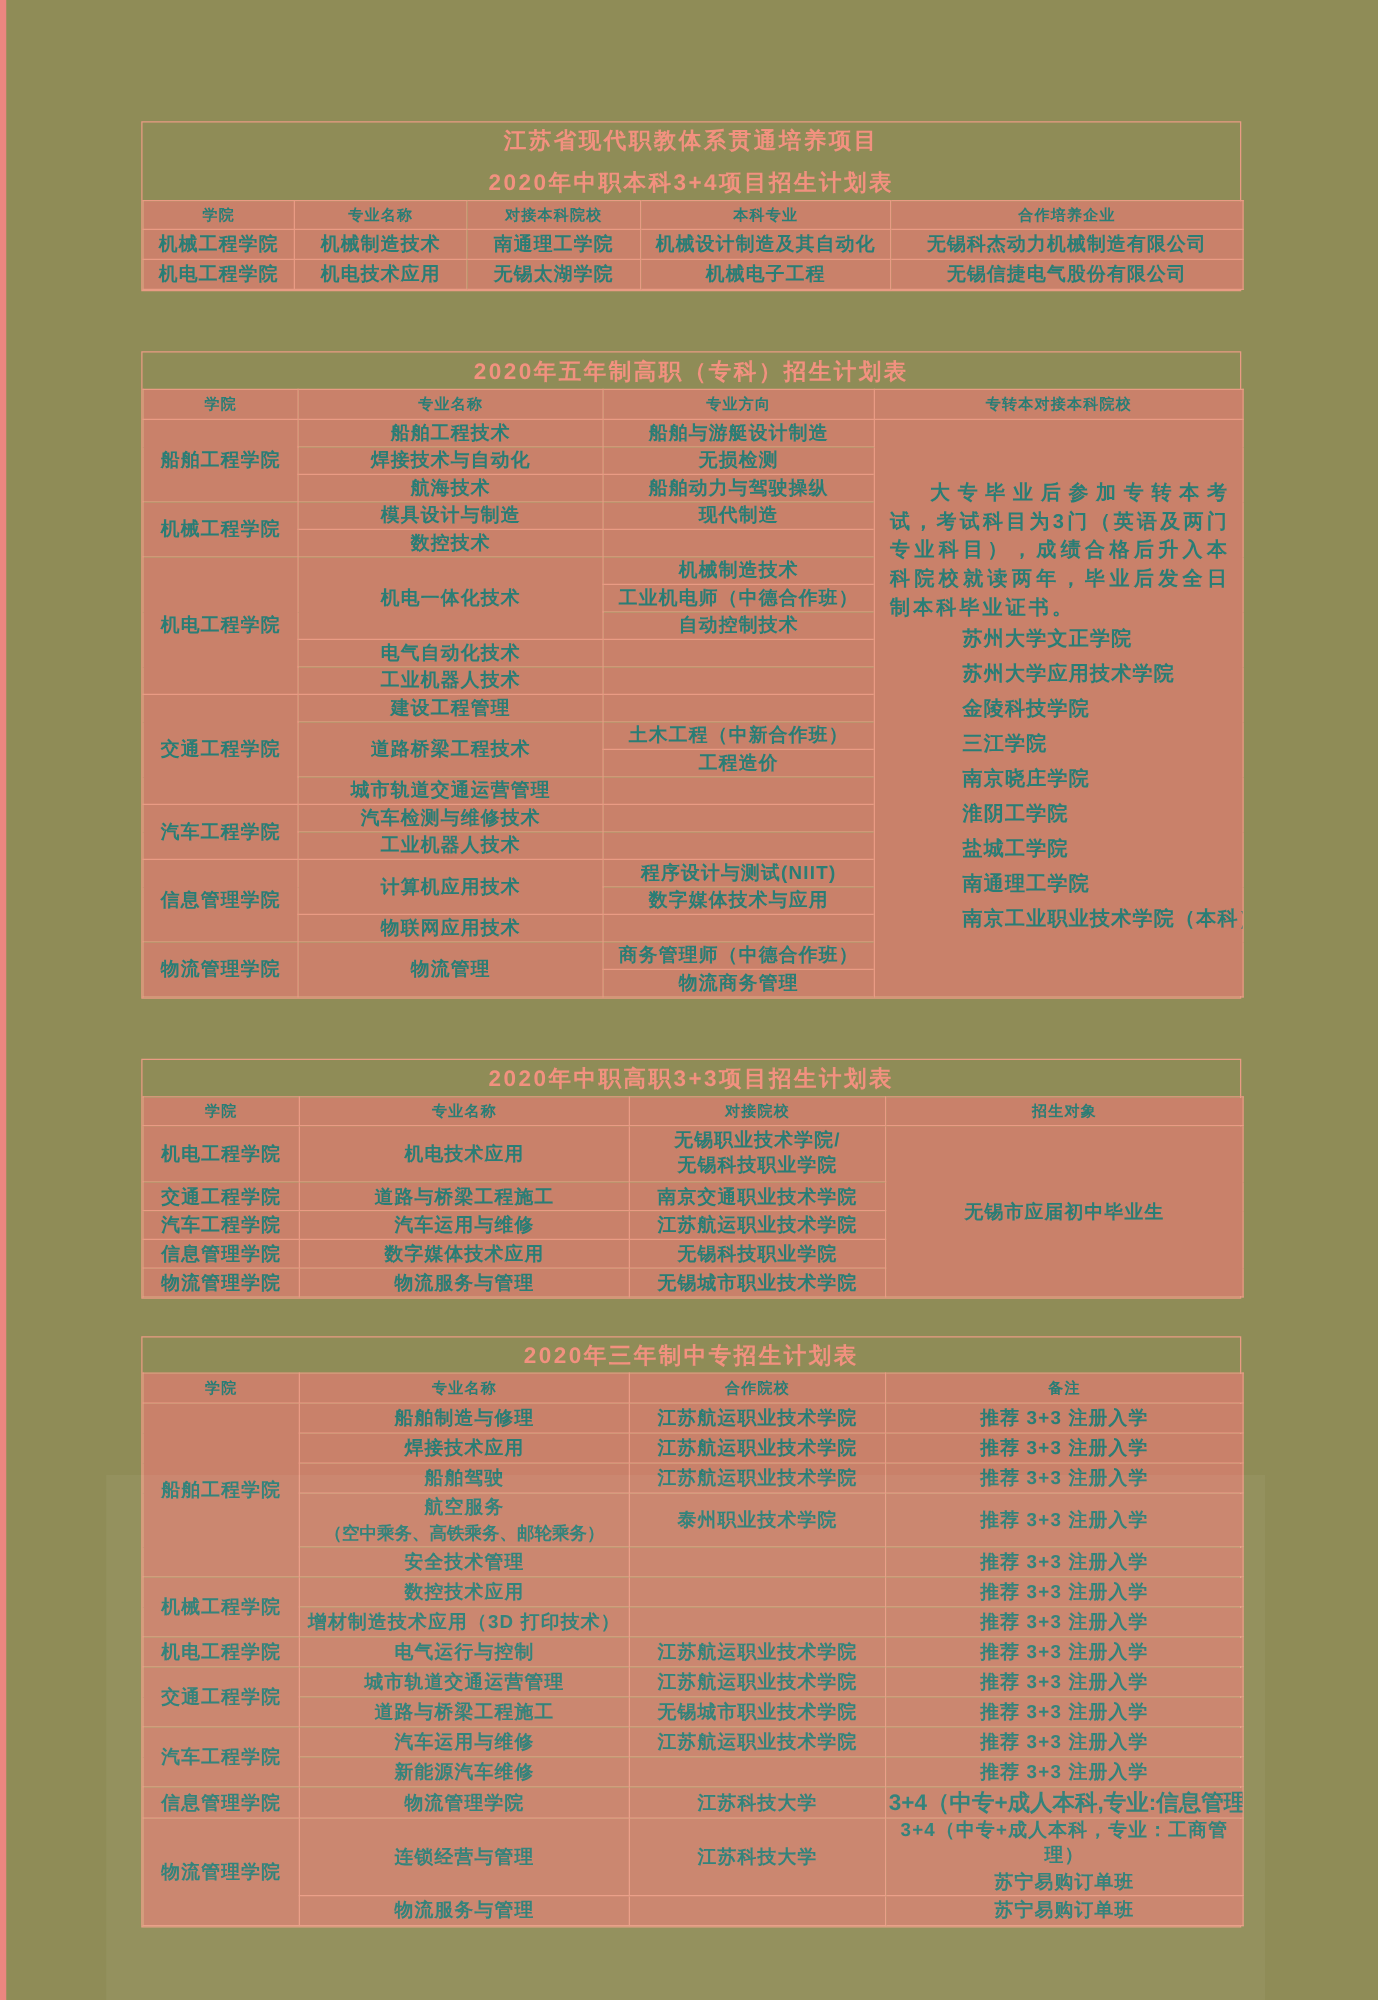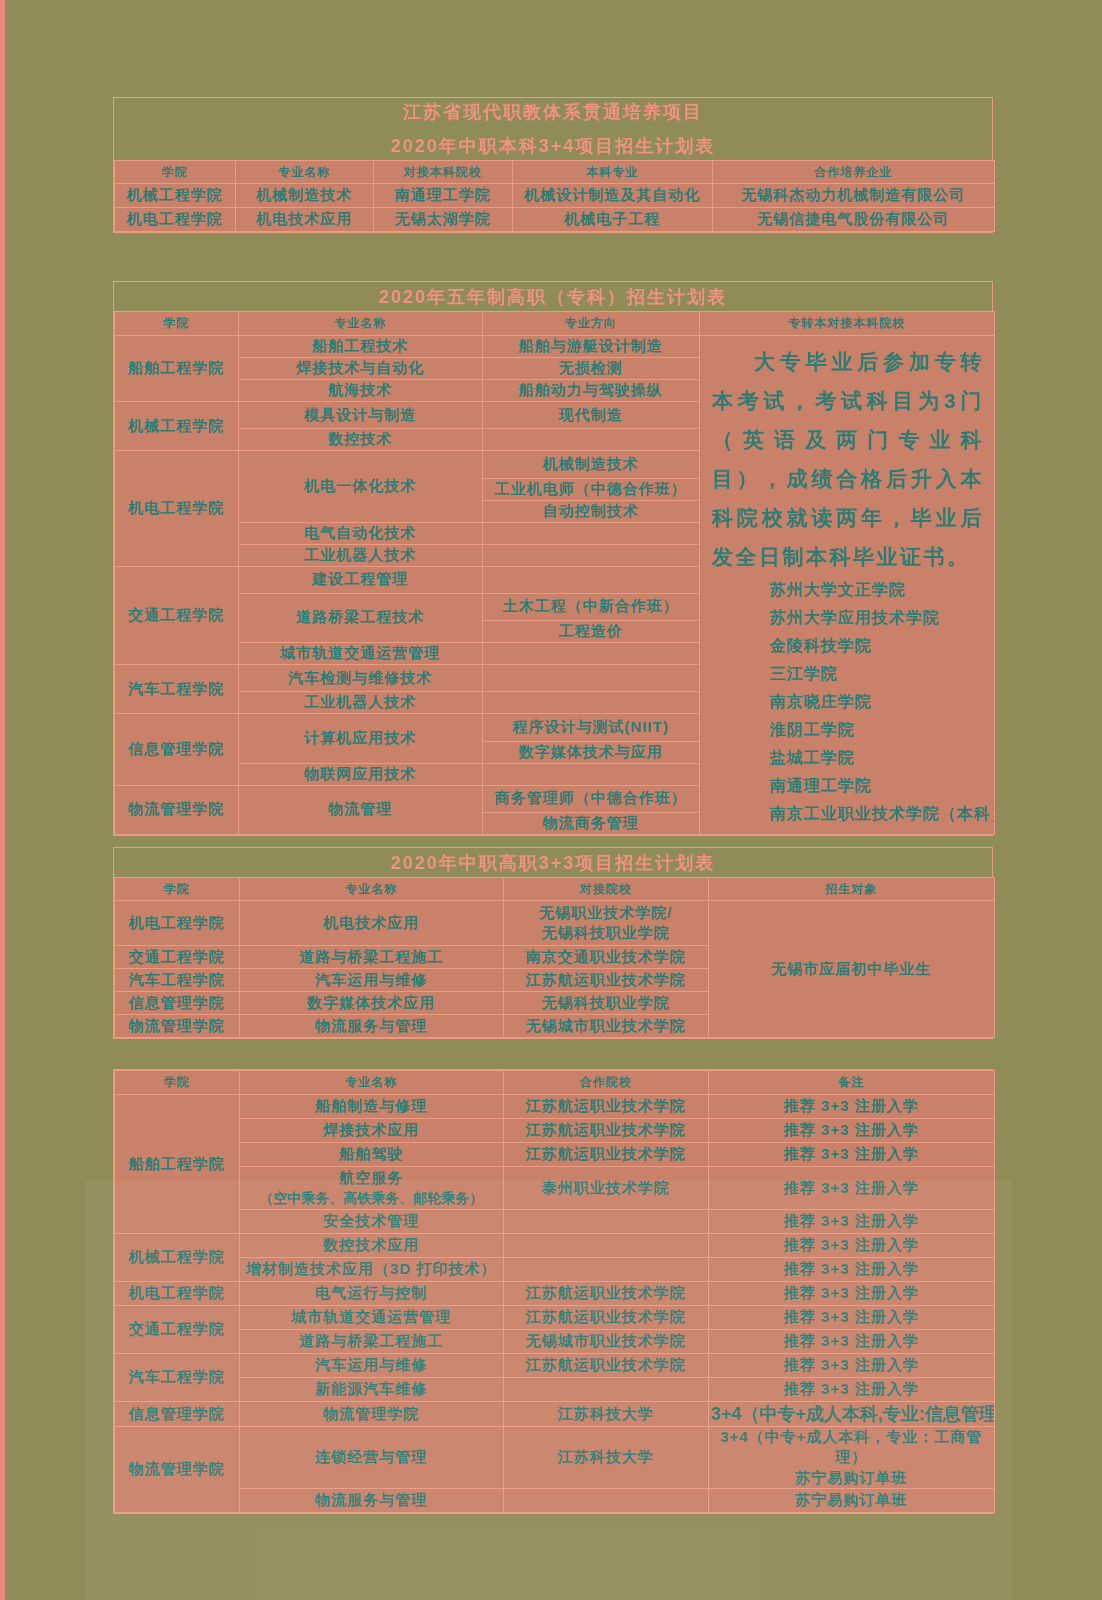--- a/index.html
+++ b/index.html
@@ -34,21 +34,21 @@
 
   
   #t2{top:281px;}
   #t2 .band{height:29px;}
   #t2 td{height:21px;}
   #t2 td.hdr{height:23px;}
   #t2 td.note{
     text-align:left;vertical-align:middle;padding:6px 10px 6px 12px;
   }
   #t2 .para{
-    text-indent:2em;text-align:justify;letter-spacing:2.5px;line-height:39px;font-size:21px;
+    text-indent:2em;text-align:justify;letter-spacing:2.5px;line-height:23px;font-size:16px;
   }
   .uni-list{padding-left:58px;line-height:28px;font-size:16px;letter-spacing:1px;}
   .uni-list div{white-space:nowrap;}
 
   
   #t3{top:847px;}
   #t3 .band{height:29px;}
   #t3 td{height:22px;}
   #t3 td.dbl{height:44px;}
 
@@ -272,20 +272,23 @@
     <tr>
       <td>物流管理学院</td>
       <td>物流服务与管理</td>
       <td>无锡城市职业技术学院</td>
     </tr>
   </tbody>
     </table>
 </div>
 
 <div class="tbl" id="t4">
+  <div class="band">
+    <div class="t">2020年三年制中专招生计划表</div>
+  </div>
   <table>
     <colgroup>
         <col style="width:125px">
         <col style="width:264px">
         <col style="width:205px">
         <col style="width:286px">
       </colgroup>
     <tbody>
         <tr>
       <td class="hdr">学院</td>

